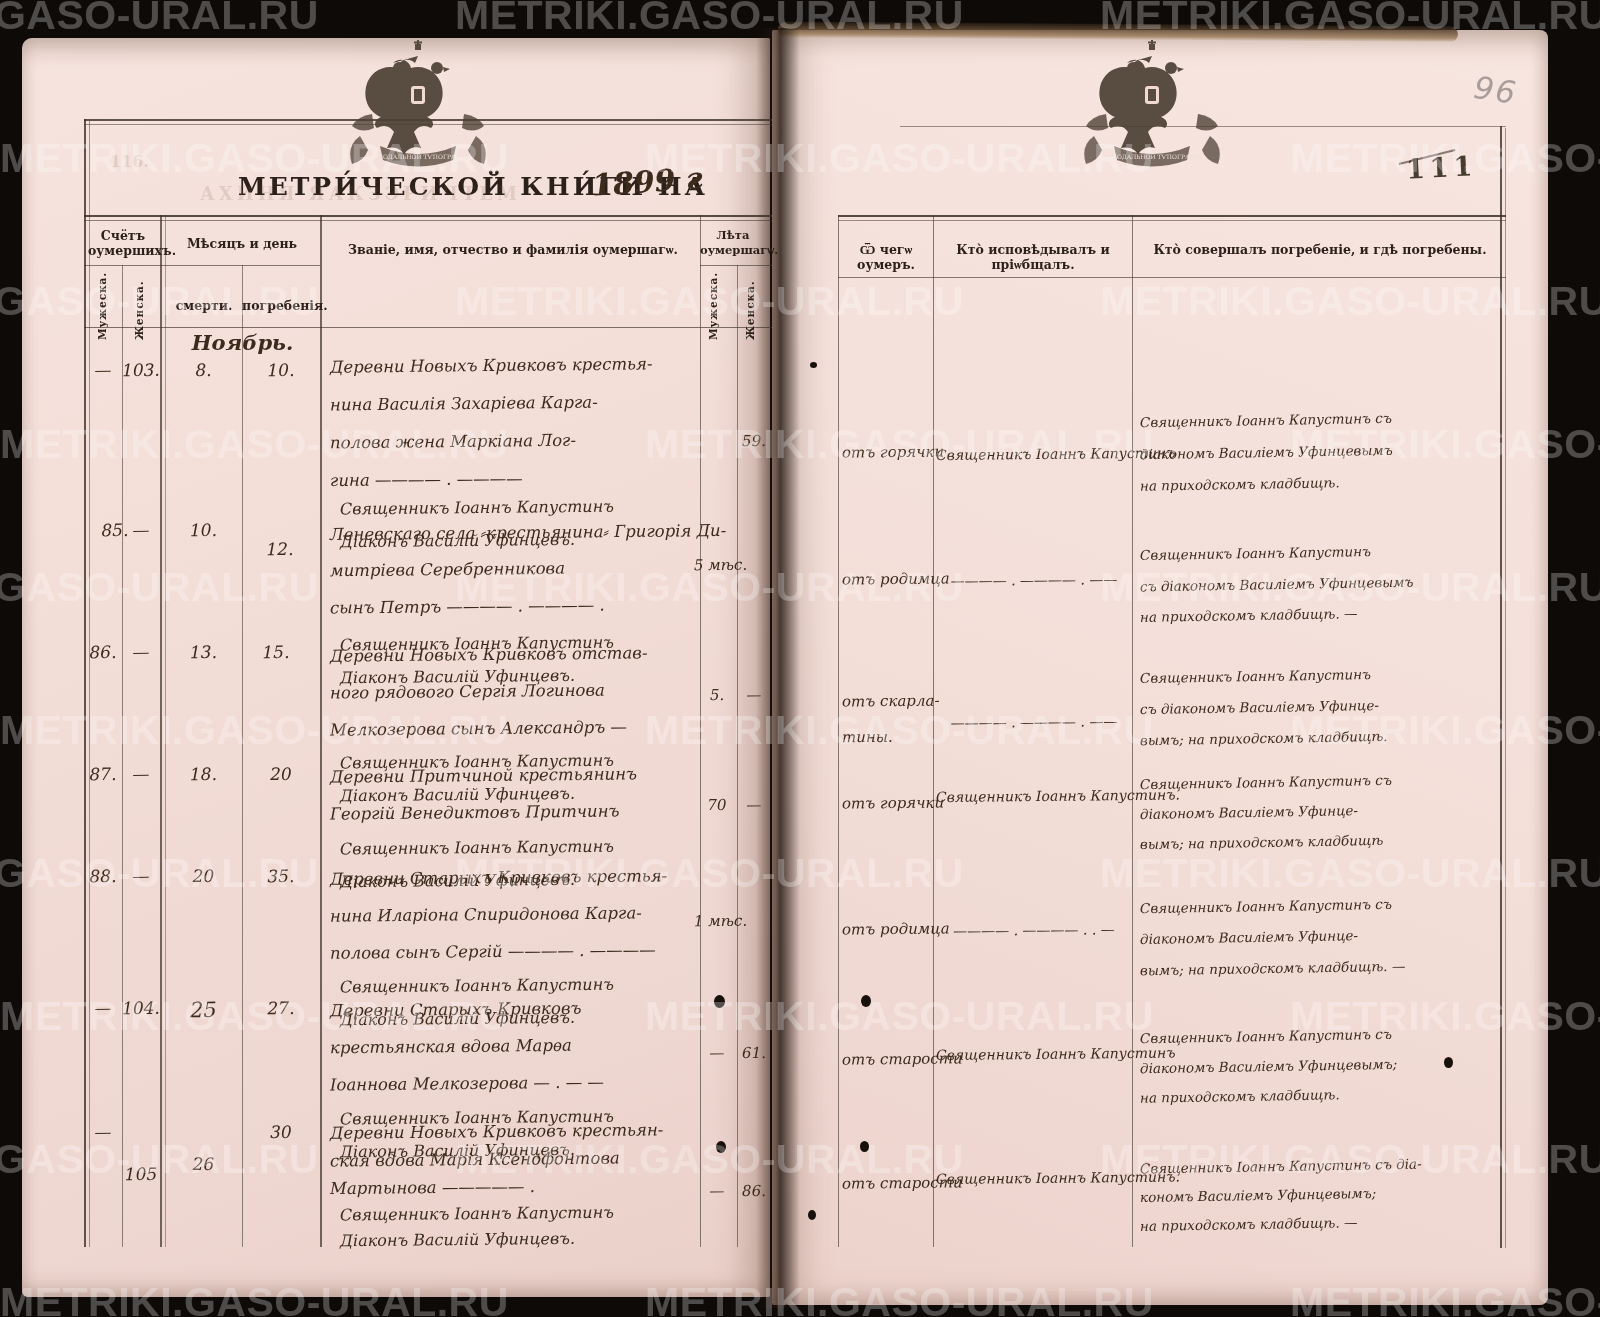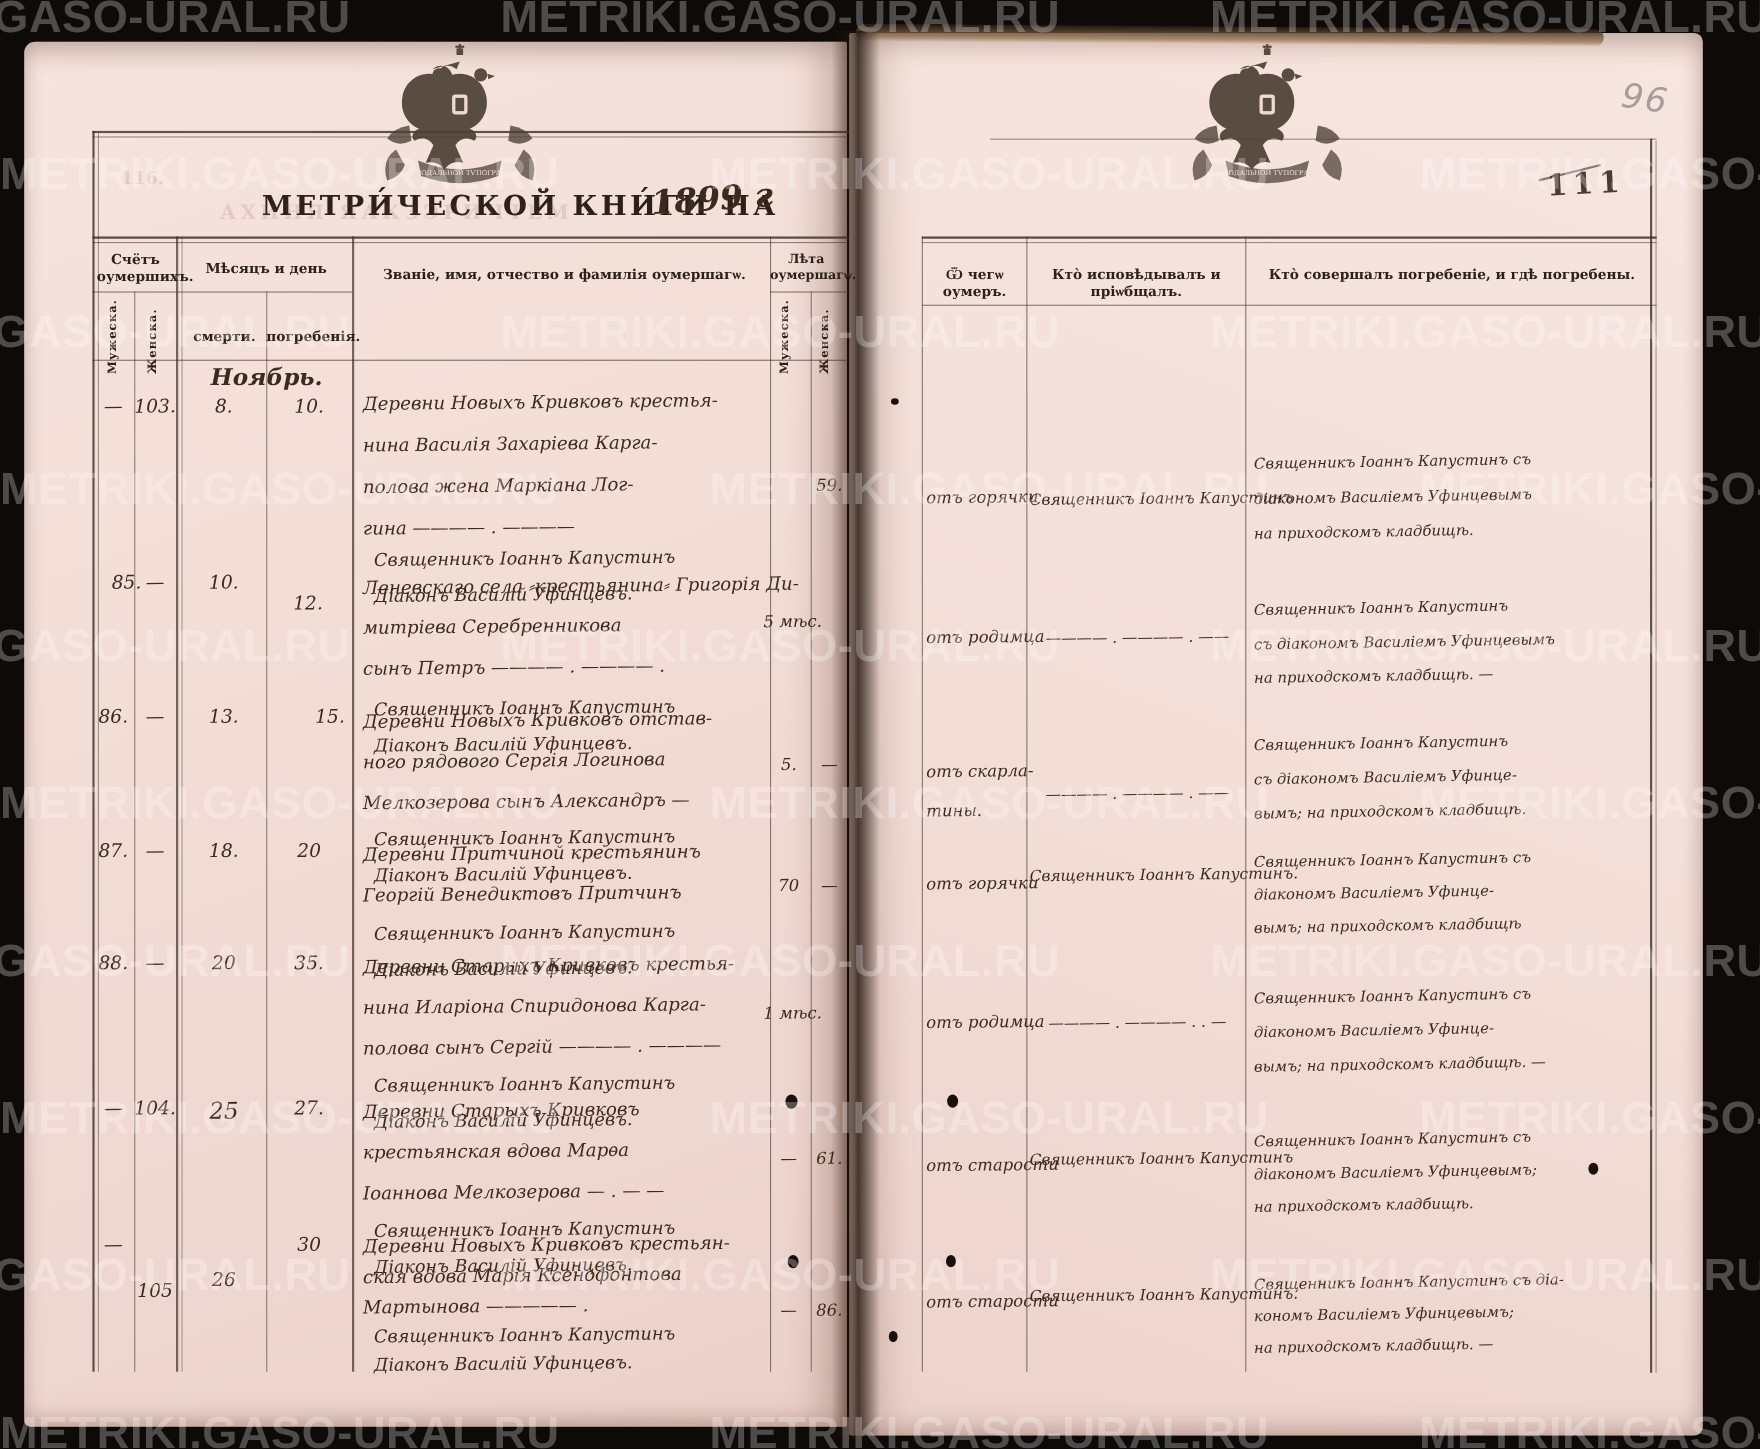--- a/index.html
+++ b/index.html
@@ -176,21 +176,21 @@
       <div class="hw" style="left: 340px; top: 667px; font-size: 16px; transform: rotate(-0.6deg);">Діаконъ Василій Уфинцевъ.</div>
       <div class="hw hw-c" style="left: 694px; top: 556px; width: 46px; font-size: 15px; transform: rotate(-0.6deg);">5 мѣс.</div>
       <div class="hw" style="left: 842px; top: 570px; font-size: 15px; transform: rotate(-0.6deg);">отъ родимца</div>
       <div class="hw hw-c" style="left: 936px; top: 572px; width: 196px; font-size: 14px; transform: rotate(-0.6deg);">———— . ———— . ——</div>
       <div class="hw" style="left: 1140px; top: 545px; font-size: 13.5px; transform: rotate(-1deg);">Священникъ Іоаннъ Капустинъ</div>
       <div class="hw" style="left: 1140px; top: 576px; font-size: 13.5px; transform: rotate(-1deg);">съ діакономъ Василіемъ Уфинцевымъ</div>
       <div class="hw" style="left: 1140px; top: 607px; font-size: 13.5px; transform: rotate(-1deg);">на приходскомъ кладбищѣ. —</div>
       <div class="hw hw-c" style="left: 84px; top: 642px; width: 38px; font-size: 17px; transform: rotate(-0.6deg);">86.</div>
       <div class="hw hw-c" style="left: 122px; top: 642px; width: 38px; font-size: 17px; transform: rotate(-0.6deg);">—</div>
       <div class="hw hw-c" style="left: 165px; top: 642px; width: 77px; font-size: 17px; transform: rotate(-0.6deg);">13.</div>
-      <div class="hw hw-c" style="left: 254px; top: 642px; width: 92px; font-size: 17px; transform: rotate(-0.6deg);">15.</div>
+      <div class="hw hw-c" style="left: 230px; top: 642px; width: 92px; font-size: 17px; transform: rotate(-0.6deg);">15.</div>
       <div class="hw" style="left: 330px; top: 645px; font-size: 16.5px; transform: rotate(-0.6deg);">Деревни Новыхъ Кривковъ отстав-</div>
       <div class="hw" style="left: 330px; top: 682px; font-size: 16.5px; transform: rotate(-0.6deg);">ного рядового Сергія Логинова</div>
       <div class="hw" style="left: 330px; top: 719px; font-size: 16.5px; transform: rotate(-0.6deg);">Мелкозерова сынъ Александръ —</div>
       <div class="hw" style="left: 340px; top: 752px; font-size: 16px; transform: rotate(-0.6deg);">Священникъ Іоаннъ Капустинъ</div>
       <div class="hw" style="left: 340px; top: 785px; font-size: 16px; transform: rotate(-0.6deg);">Діаконъ Василій Уфинцевъ.</div>
       <div class="hw hw-c" style="left: 694px; top: 686px; width: 46px; font-size: 15px; transform: rotate(-0.6deg);">5.</div>
       <div class="hw hw-c" style="left: 735px; top: 686px; width: 38px; font-size: 15px; transform: rotate(-0.6deg);">—</div>
       <div class="hw" style="left: 842px; top: 692px; font-size: 15px; transform: rotate(-0.6deg);">отъ скарла-</div>
       <div class="hw" style="left: 842px; top: 728px; font-size: 15px; transform: rotate(-0.6deg); font-style: italic;">тины.</div>
       <div class="hw hw-c" style="left: 936px; top: 714px; width: 196px; font-size: 14px; transform: rotate(-0.6deg);">———— . ———— . ——</div>

